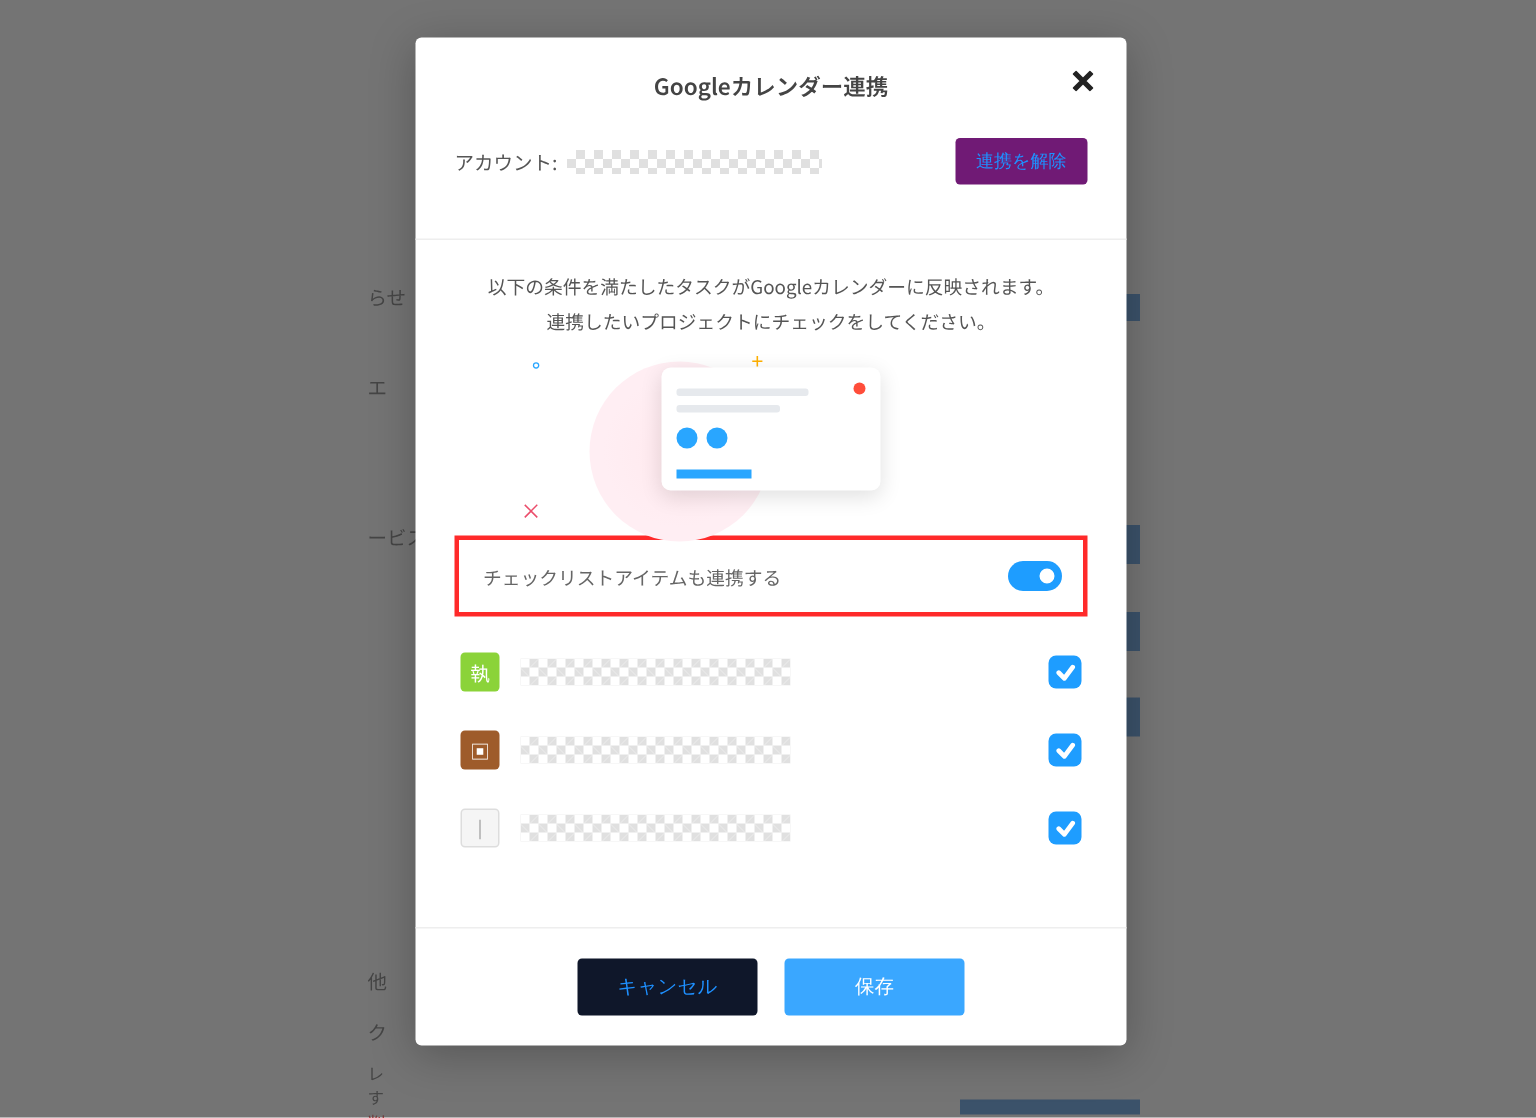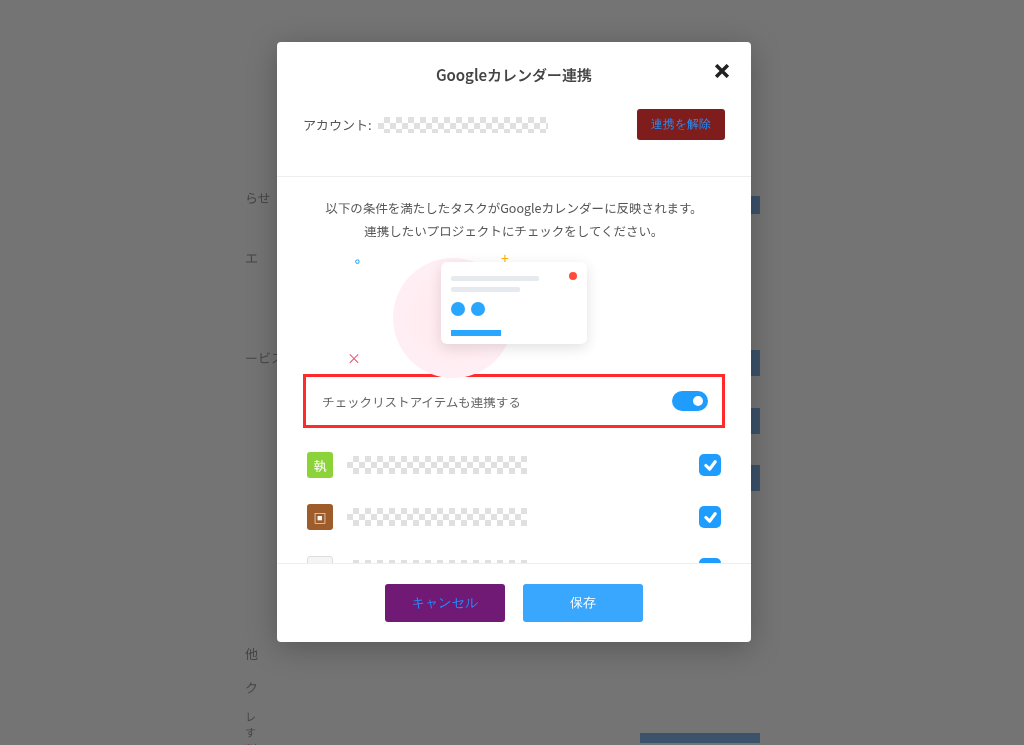--- a/index.html
+++ b/index.html
@@ -14,22 +14,22 @@
   .bg-hint {
     position:absolute; color:#444; font-size:13px;margin-top:48px;
   }
   .bg-btn {
     position:absolute; background:#1e7ad6; color:#fff; font-size:12px;
   }
   .bg-red { color:#d33; font-size:12px; }
 
   .modal {
     position:absolute;
-    left: 277px; top: 42px;
-    width: 474px; height: 600px;
+    left: 277px; top: 25px;
+    width: 474px; height: 672px;
     background:#fff; border-radius:4px;
     display:flex; flex-direction:column;
     box-shadow: 0 6px 30px rgba(0,0,0,0.25);
   }
 
   .modal-header {
     position:relative;
     padding: 22px 20px 14px 20px;
     text-align:center;
   }
@@ -57,21 +57,21 @@
       linear-gradient(45deg,#e0e0e0 25%,transparent 25%),
       linear-gradient(-45deg,#e0e0e0 25%,transparent 25%),
       linear-gradient(45deg,transparent 75%,#e0e0e0 75%),
       linear-gradient(-45deg,transparent 75%,#e0e0e0 75%);
     background-size:12px 12px;
     background-position:0 0,0 6px,6px -6px,-6px 0;
   }
   .account-mask { width:170px; }
 
   .unlink-btn {
-    background:#7f1d1d; color:#1e90ff; border:none;
+    background:#701a75; color:#1e90ff; border:none;
     font-size:12px; padding:7px 14px; border-radius:3px; cursor:pointer;
   }
 
   .body {
     flex:1; overflow:auto; padding: 20px 26px 10px 26px;
   }
 
   .instructions {
     text-align:center; font-size:12.5px; color:#555; line-height:1.8;
     margin-bottom: 10px;
@@ -150,21 +150,21 @@
   .checkbox svg { width:13px; height:13px; stroke:#fff; fill:none; stroke-width:3.4; stroke-linecap:round; stroke-linejoin:round;}
 
   .footer {
     border-top:1px solid #eee;
     padding: 20px; display:flex; justify-content:center; gap:18px;
   }
   .btn {
     min-width:120px; padding:10px 24px; border:none; border-radius:3px;
     font-size:13px; cursor:pointer;
   }
-  .btn-cancel { background:#701a75; color:#1e90ff; }
+  .btn-cancel { background:#0f172a; color:#1e90ff; }
   .btn-save   { background:#3aa7ff; color:#fff; }
 </style>
 </head>
 <body>
 
 <div class="bg-hint" style="left:245px; top:140px;">らせ</div>
 <div class="bg-hint" style="left:245px; top:200px;">エ</div>
 <div class="bg-btn" style="left:720px; top:196px; width:40px; height:18px; padding:2px;">定</div>
 <div class="bg-btn" style="left:560px; top:350px; width:200px; height:26px;"></div>
 <div class="bg-btn" style="left:560px; top:408px; width:200px; height:26px;"></div>

